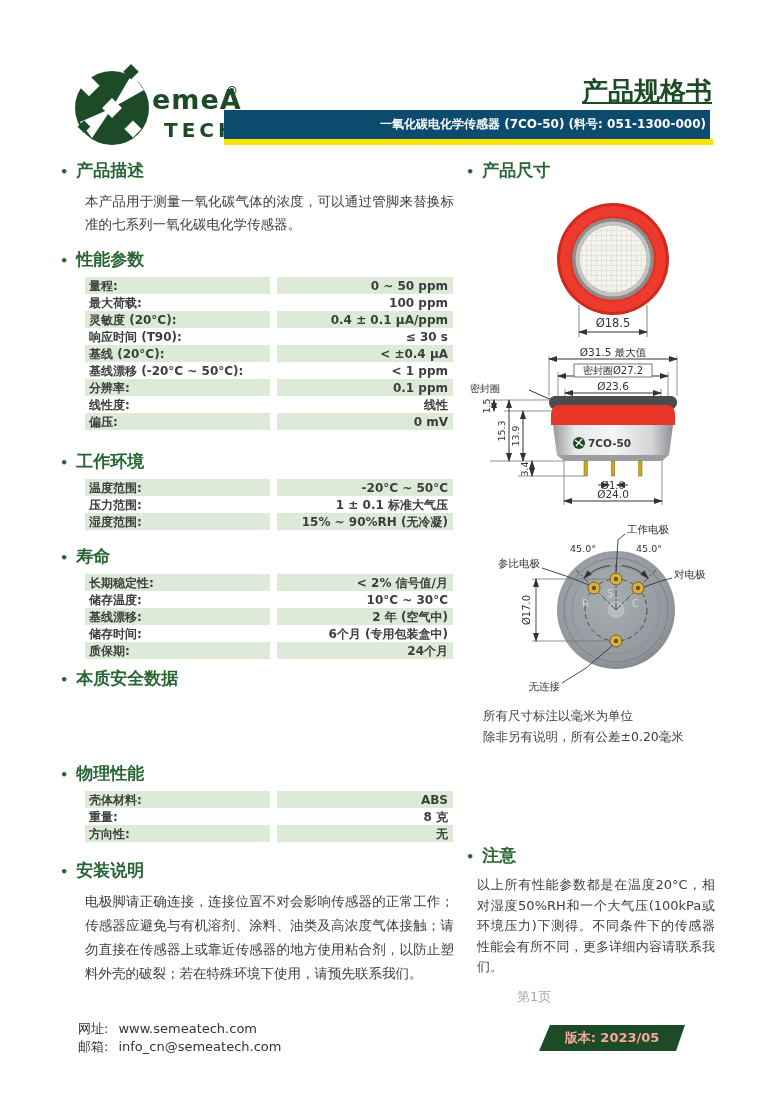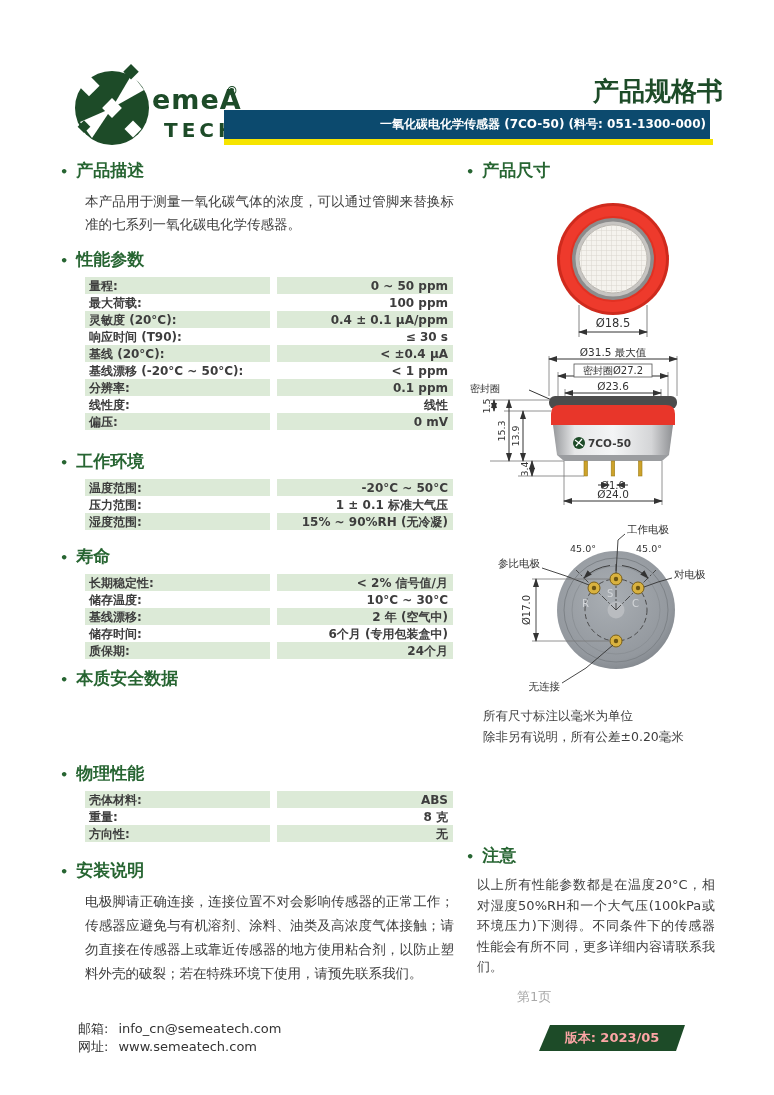--- a/index.html
+++ b/index.html
@@ -1,19 +1,19 @@
 <!DOCTYPE html>
 <html><head>
 <meta charset="utf-8">
 <style>
   html,body{margin:0;padding:0;background:#fff;}
   .page{position:relative;width:774px;height:1095px;background:#fff;overflow:hidden;
         font-family:"DejaVu Sans",sans-serif;color:#3d3d3d;}
   
-  .doc-title{position:absolute;top:74px;right:51px;font-size:26px;font-weight:bold;color:#1d4b28;}
+  .doc-title{position:absolute;top:74px;right:62px;font-size:26px;font-weight:bold;color:#1d4b28;text-decoration:underline;}
   .banner{position:absolute;left:224px;top:110px;width:482px;height:29px;background:#0c4a6e;
           color:#fff;font-size:12px;font-weight:bold;text-align:right;line-height:29px;padding-right:4px;}
   .banner-underline{position:absolute;left:224px;top:139px;width:489px;height:6px;background:#f6e400;}
   .logo-mark{position:absolute;left:72px;top:60px;}
   .logo-word1{position:absolute;left:152px;top:84px;font-size:27px;font-weight:bold;color:#1d4b28;letter-spacing:1px;}
   .logo-reg{position:absolute;left:226px;top:84px;font-size:12px;font-weight:bold;color:#1d4b28;}
   .logo-word2{position:absolute;left:164px;top:118px;font-size:20px;font-weight:bold;color:#1d4b28;letter-spacing:4px;}
   
   .sec{position:absolute;left:60px;width:395px;}
   .sec-r{position:absolute;left:466px;width:248px;}
@@ -400,19 +400,19 @@
 
   <div class="sec-r" style="top:845px">
     <h2 class="sec-head">
         <span class="bullet">•</span>
         <span>注意</span>
       </h2>
     <div class="para-notice">以上所有性能参数都是在温度20°C，相对湿度50%RH和一个大气压(100kPa或环境压力)下测得。不同条件下的传感器性能会有所不同，更多详细内容请联系我们。</div>
   </div>
 
   <div class="footer-contact">
+    <div><span class="lbl">网址:</span><span>www.semeatech.com</span></div>
     <div><span class="lbl">邮箱:</span><span>info_cn@semeatech.com</span></div>
-    <div><span class="lbl">网址:</span><span>www.semeatech.com</span></div>
   </div>
   <div class="page-num">第1页</div>
   <div class="version-badge">版本: 2023/05</div>
 
 </div>
 
 </body></html>

